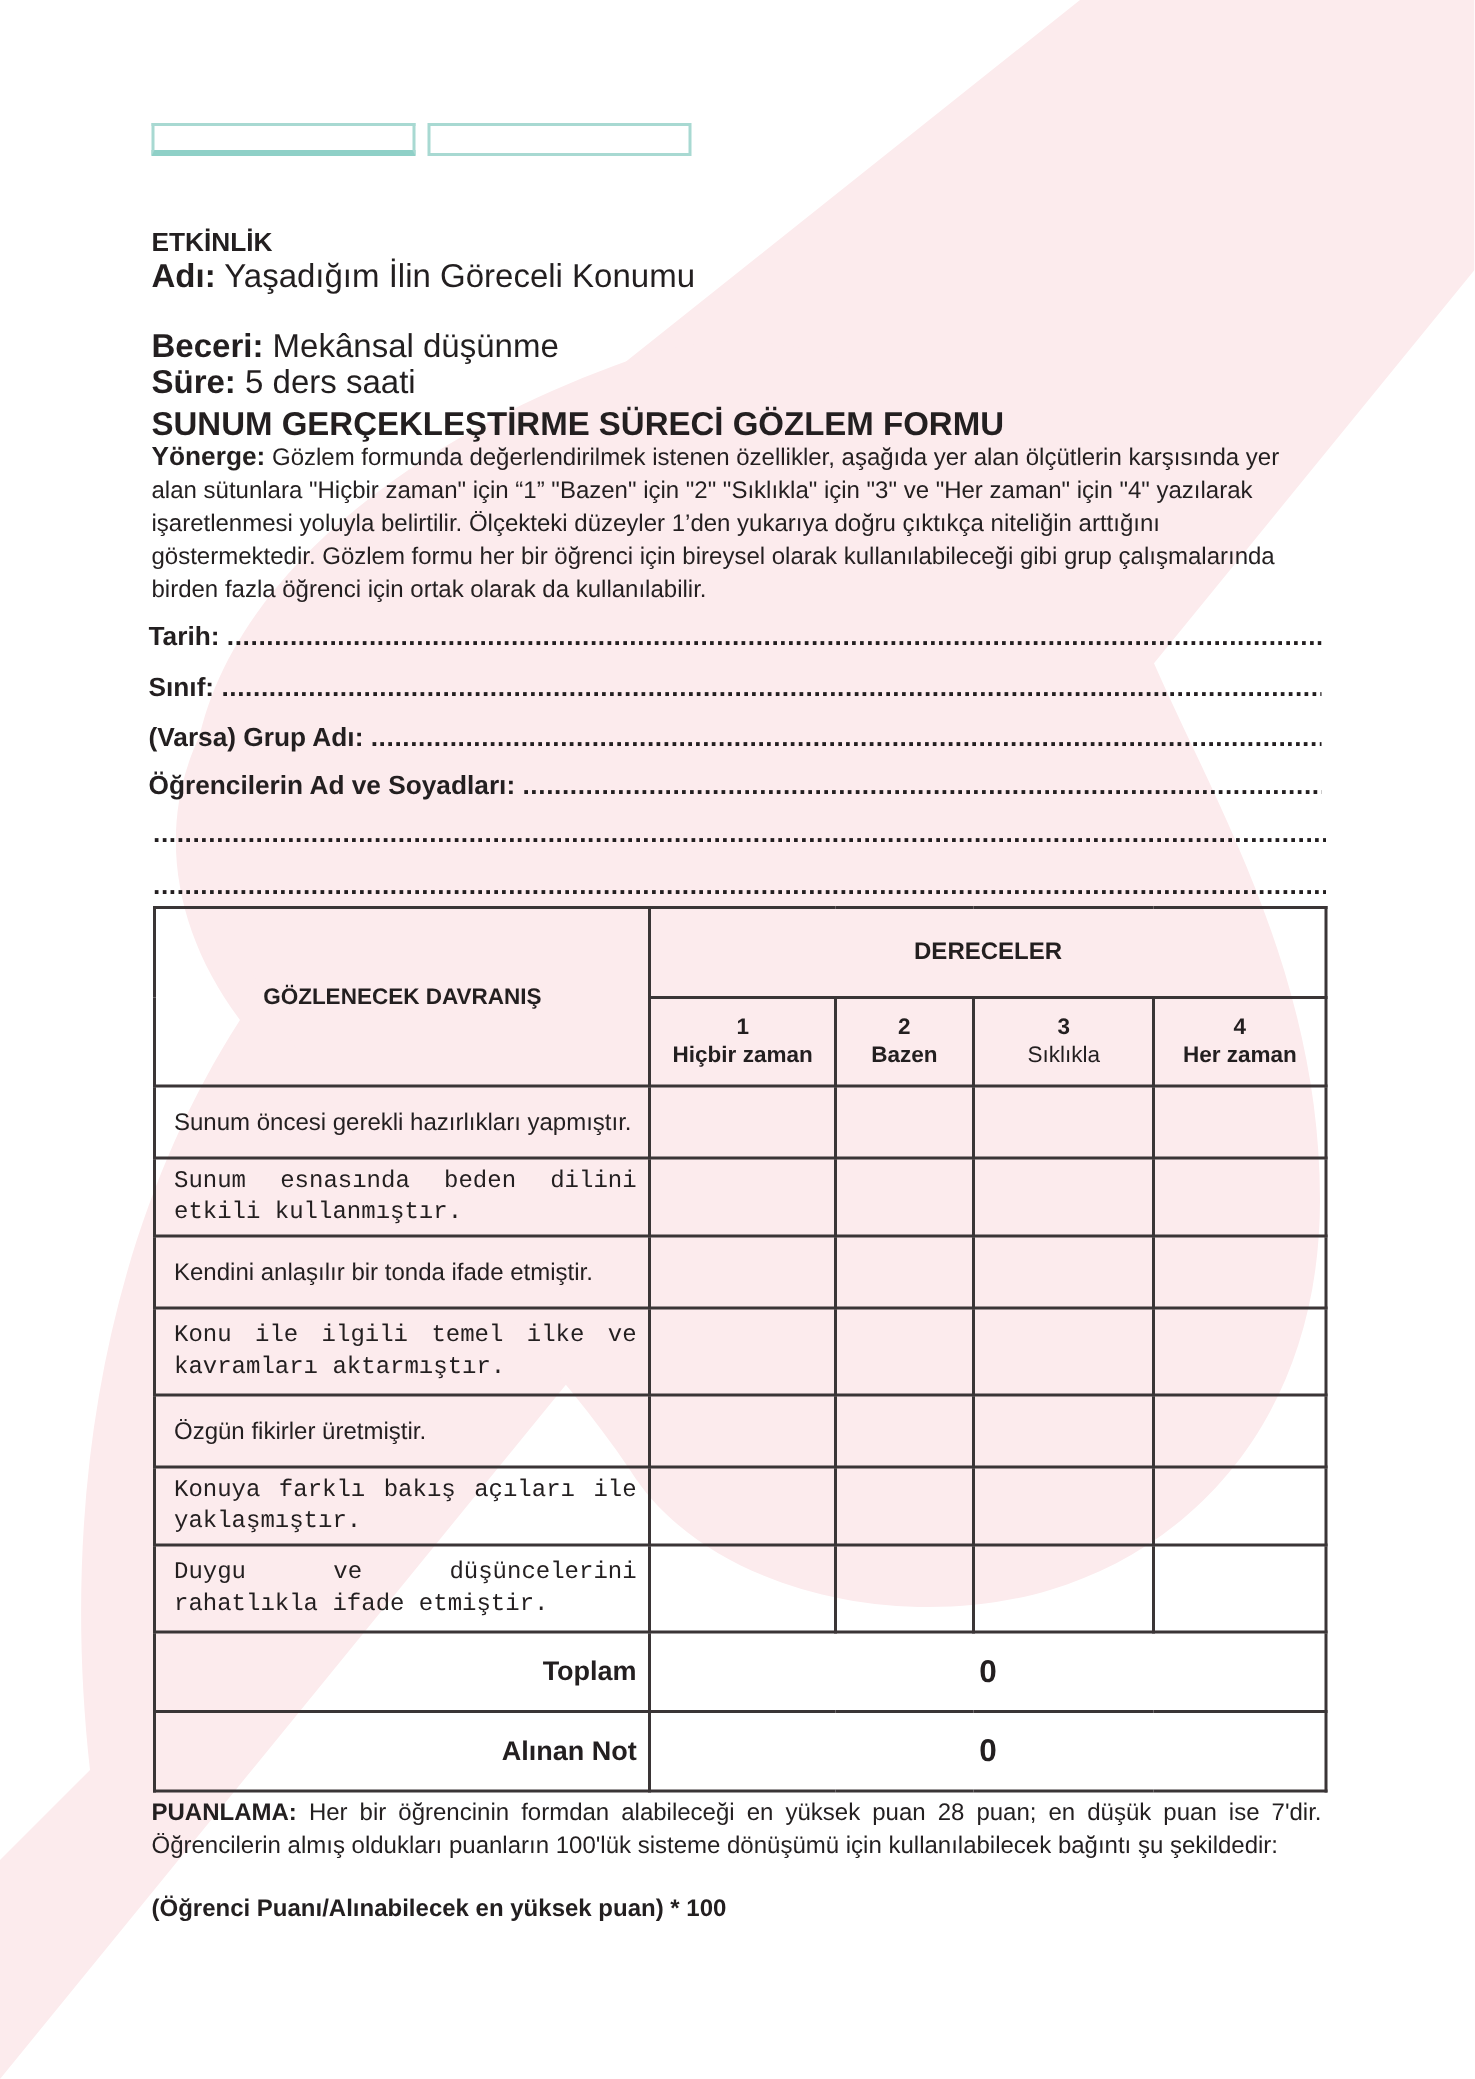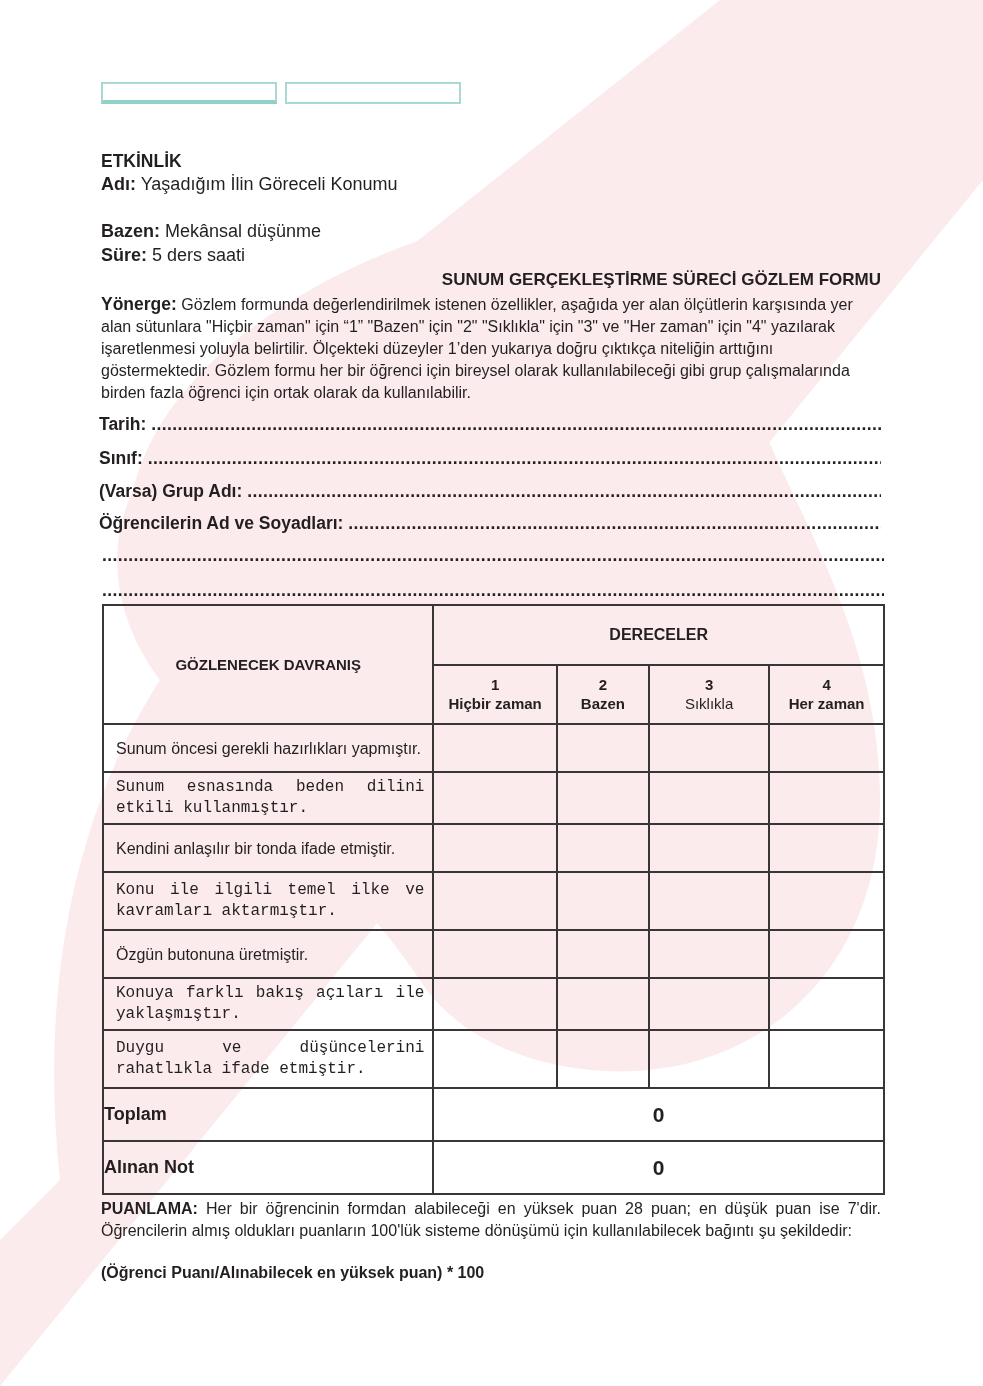--- a/index.html
+++ b/index.html
@@ -7,40 +7,40 @@
          font-family:"Liberation Sans", sans-serif; color:#231f20; }
   .bg { position:absolute; inset:0; z-index:0; pointer-events:none; }
   .page { position:absolute; left:0; top:0; width:983px; height:1386px; z-index:1; }
 
   .btn-box { position:absolute; top:82px; height:22px; border:2px solid #a8d9d2; background:#ffffff; box-sizing:border-box; cursor:pointer; }
   .btn-box.b1 { left:101px; width:176px; border-bottom-width:4px; border-bottom-color:#8fd0c7; }
   .btn-box.b2 { left:285px; width:176px; }
 
   .note { position:absolute; left:101px; top:113px; width:780px; font-size:13.4px; font-weight:bold; line-height:17.5px; }
   .etk { position:absolute; left:101px; top:151px; font-size:17.5px; font-weight:bold; }
-  .meta { position:absolute; left:101px; font-size:18px; line-height:22px; }
+  .meta { position:absolute; left:101px; font-size:22px; line-height:22px; }
   .meta b { font-weight:bold; }
-  .form-title { position:absolute; left:101px; width:780px; top:270px; text-align:right; font-size:17px; font-weight:bold; }
+  .form-title { position:absolute; left:101px; width:780px; top:270px; text-align:left; font-size:22px; font-weight:bold; }
   .directive { position:absolute; left:101px; top:293px; width:780px; font-size:16px; line-height:22px; }
   .directive b { font-size:17.5px; }
 
   .field { position:absolute; left:99px; width:782px; font-size:17.5px; font-weight:bold; white-space:nowrap; overflow:hidden; height:24px; }
   .field .dots { font-weight:bold; letter-spacing:0.4px; }
 
   table.obs { position:absolute; left:102px; top:604px; width:783px; border-collapse:collapse; font-size:15.5px; }
   table.obs td, table.obs th { border:2px solid #3a3536; padding:0; }
   table.obs th { font-weight:bold; font-size:15px;margin-top:48px; }
   .th-behavior { width:306px; height:117px; text-align:center; }
   .th-deg { height:57px; text-align:center; font-size:16px !important; }
   .th-sub { height:57px; text-align:center; line-height:19px; }
   .c1 { width:113px; } .c2 { width:84px; } .c3 { width:110px; } .c4 { width:105px; }
   td.beh { padding:0 8px 0 12px !important; text-align:justify; line-height:21px; font-size:16px; }
   tr.r1 td { height:46px;border-radius:13px; } tr.r2 td { height:50px;font-family:Liberation Mono, monospace; }
   td.score { cursor:pointer; }
-  .sum-label { text-align:left; padding-right:8px !important; font-weight:bold; font-size:18px; height:51px; }
+  .sum-label { text-align:right; padding-right:8px !important; font-weight:bold; font-size:18px; height:51px; }
   .sum-val { text-align:center; font-weight:bold; font-size:21px; }
 
   .scoring { position:absolute; left:101px; top:1198px; width:780px; font-size:16px; line-height:22px; text-align:justify; }
   .scoring b { font-weight:bold; }
   .formula { position:absolute; left:101px; top:1264px; font-size:16px; font-weight:bold; }
 </style>
 </head>
 <body>
 
 <svg class="bg" width="983" height="1386" viewBox="0 0 983 1386">
@@ -49,21 +49,21 @@
 </svg>
 
 <div class="page">
 
   <div class="btn-box b1"><span></span></div>
   <div class="btn-box b2"><span></span></div>
 
 
   <div class="etk">ETKİNLİK</div>
   <div class="meta" style="top:173px"><b>Adı:</b> <span>Yaşadığım İlin Göreceli Konumu</span></div>
-  <div class="meta" style="top:220px"><b>Bazen:</b> <span>Mekânsal düşünme</span></div>
+  <div class="meta" style="top:220px"><b>Beceri:</b> <span>Mekânsal düşünme</span></div>
   <div class="meta" style="top:244px"><b>Süre:</b> <span>5 ders saati</span></div>
 
   <div class="form-title">SUNUM GERÇEKLEŞTİRME SÜRECİ GÖZLEM FORMU</div>
   <div class="directive"><b>Yönerge:</b> <span>Gözlem formunda değerlendirilmek istenen özellikler, aşağıda yer alan ölçütlerin karşısında yer alan sütunlara "Hiçbir zaman" için “1” "Bazen" için "2" "Sıklıkla" için "3" ve "Her zaman" için "4" yazılarak işaretlenmesi yoluyla belirtilir. Ölçekteki düzeyler 1’den yukarıya doğru çıktıkça niteliğin arttığını göstermektedir. Gözlem formu her bir öğrenci için bireysel olarak kullanılabileceği gibi grup çalışmalarında birden fazla öğrenci için ortak olarak da kullanılabilir.</span></div>
 
   <div class="field" style="top:414px"><span>Tarih:</span> <span class="dots">.......................................................................................................................................................................</span></div>
   <div class="field" style="top:448px"><span>Sınıf:</span> <span class="dots">.......................................................................................................................................................................</span></div>
   <div class="field" style="top:481px"><span>(Varsa) Grup Adı:</span> <span class="dots">.......................................................................................................................................................................</span></div>
   <div class="field" style="top:513px"><span>Öğrencilerin Ad ve Soyadları:</span> <span class="dots">.......................................................................................................................................................................</span></div>
   <div class="field" style="top:545px; left:102px"><span class="dots">...........................................................................................................................................................................................</span></div>
@@ -103,21 +103,21 @@
       <td class="score"></td>
     </tr>
     <tr class="r2" style="height:58px">
       <td class="beh" style="height:56px">Konu ile ilgili temel ilke ve kavramları aktarmıştır.</td>
       <td class="score"></td>
       <td class="score"></td>
       <td class="score"></td>
       <td class="score"></td>
     </tr>
     <tr class="r1">
-      <td class="beh">Özgün butonuna üretmiştir.</td>
+      <td class="beh">Özgün fikirler üretmiştir.</td>
       <td class="score"></td>
       <td class="score"></td>
       <td class="score"></td>
       <td class="score"></td>
     </tr>
     <tr class="r2">
       <td class="beh">Konuya farklı bakış açıları ile yaklaşmıştır.</td>
       <td class="score"></td>
       <td class="score"></td>
       <td class="score"></td>

